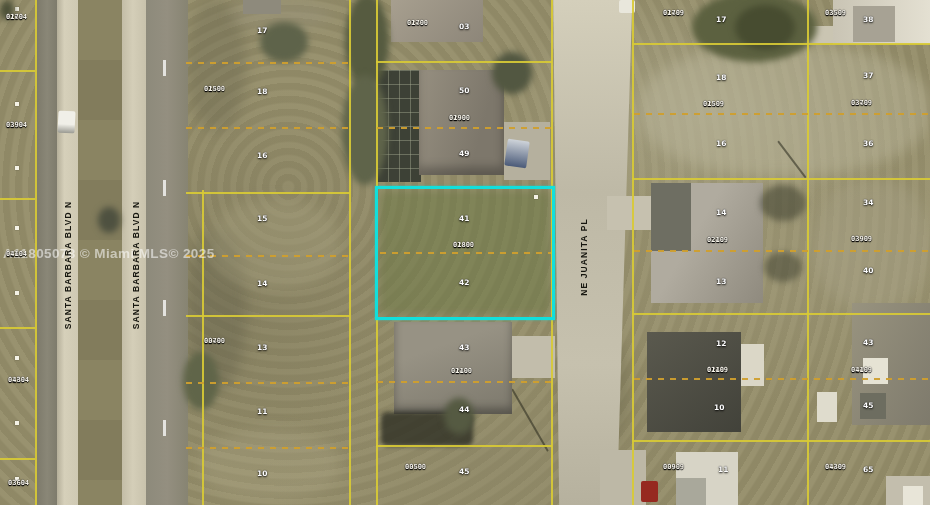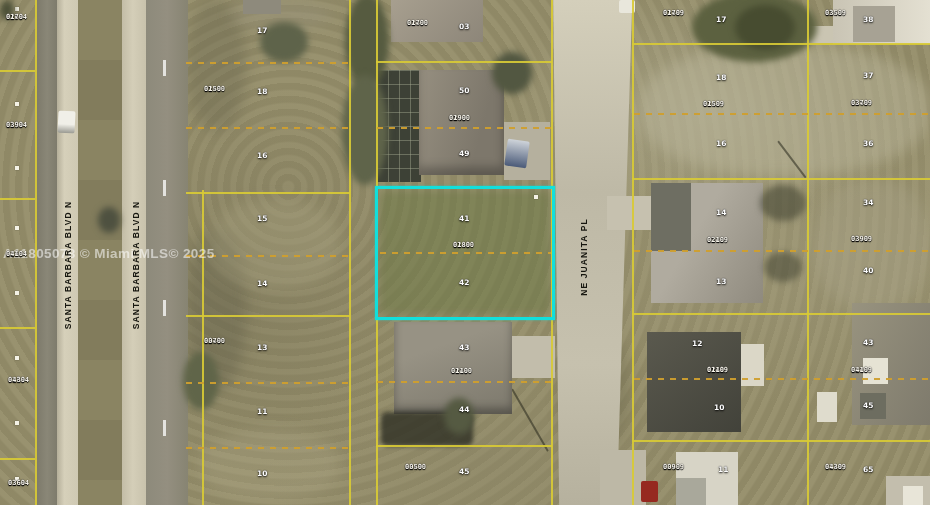--- a/index.html
+++ b/index.html
@@ -289,21 +289,21 @@
       <span class="lotnum" style="left: 459px; top: 214px;">41</span>
       <span class="lotnum" style="left: 459px; top: 278px;">42</span>
       <span class="lotnum" style="left: 459px; top: 343px;">43</span>
       <span class="lotnum" style="left: 459px; top: 405px;">44</span>
       <span class="lotnum" style="left: 459px; top: 467px;">45</span>
       <span class="lotnum" style="left: 716px; top: 15px;">17</span>
       <span class="lotnum" style="left: 716px; top: 73px;">18</span>
       <span class="lotnum" style="left: 716px; top: 139px;">16</span>
       <span class="lotnum" style="left: 716px; top: 208px;">14</span>
       <span class="lotnum" style="left: 716px; top: 277px;">13</span>
-      <span class="lotnum" style="left: 692px; top: 339px;">12</span>
+      <span class="lotnum" style="left: 716px; top: 339px;">12</span>
       <span class="lotnum" style="left: 714px; top: 403px;">10</span>
       <span class="lotnum" style="left: 718px; top: 465px;">11</span>
       <span class="lotnum" style="left: 863px; top: 15px;">38</span>
       <span class="lotnum" style="left: 863px; top: 71px;">37</span>
       <span class="lotnum" style="left: 863px; top: 139px;">36</span>
       <span class="lotnum" style="left: 863px; top: 198px;">34</span>
       <span class="lotnum" style="left: 863px; top: 266px;">40</span>
       <span class="lotnum" style="left: 863px; top: 338px;">43</span>
       <span class="lotnum" style="left: 863px; top: 401px;">45</span>
       <span class="lotnum" style="left: 863px; top: 465px;">65</span>

